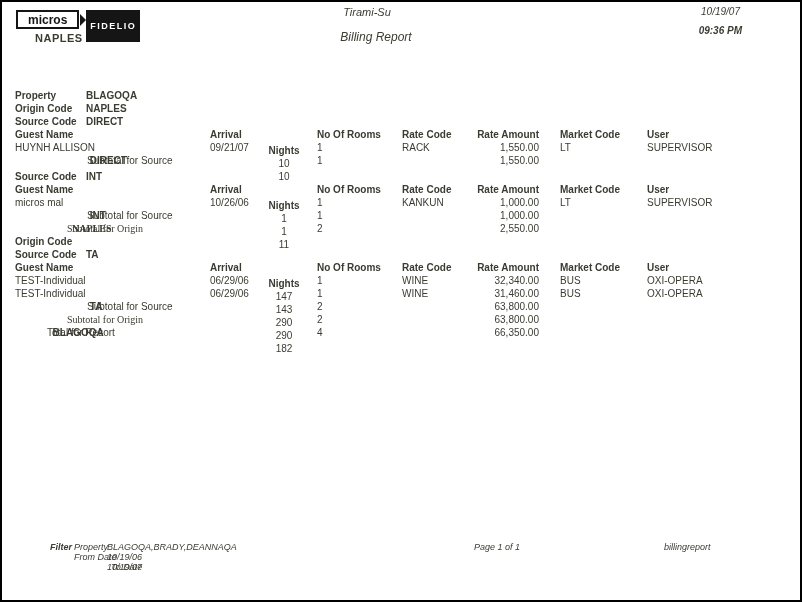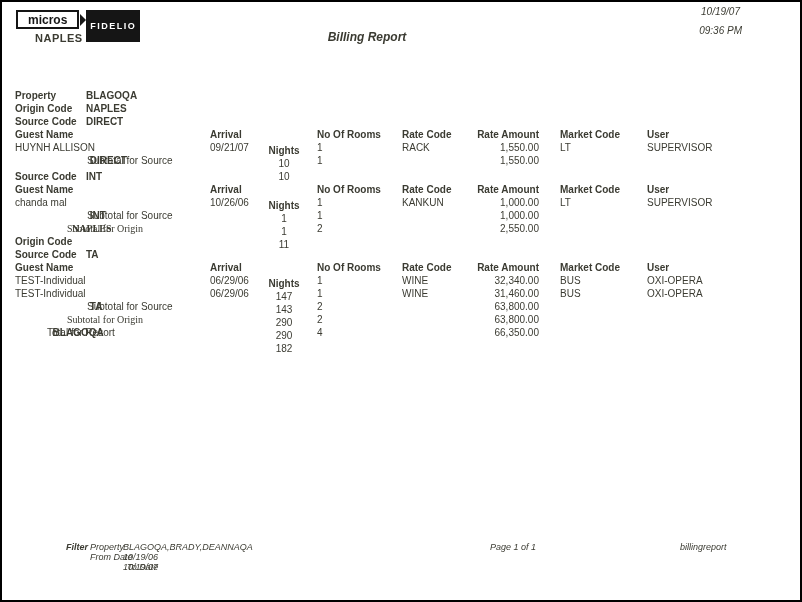--- a/index.html
+++ b/index.html
@@ -28,25 +28,25 @@
   }
   .logo-fidelio {
     background: #151515; color: #ffffff; font-weight: bold; font-size: 9px;
     letter-spacing: 1.5px; padding: 16px 4px; display: flex; align-items: center;
   }
   .sys-title {
     position: absolute; top: 4px; left: 0; width: 730px; text-align: center;
     font-style: italic; font-size: 11px;
   }
   .hdr-date { position: absolute; top: 4px;  right: 60px; font-style: italic; font-size: 10px; }
-  .hdr-time { position: absolute; top: 23px; right: 58px; font-style: italic; font-size: 10px; }
+  .hdr-time { position: absolute; top: 23px; right: 58px; font-style: italic; font-size: 10px; font-weight: bold; }
   .prop-name { position: absolute; top: 30px; left: 33px; font-weight: bold; font-size: 11px; letter-spacing: .5px; }
   .report-title {
-    position: absolute; top: 28px; left: 0; width: 730px; text-align: center;
-    font-weight: bold; font-style: italic; font-size: 12px;
+    position: absolute; top: 28px; left: 9px; width: 730px; text-align: center;
+    font-weight: normal; font-style: italic; font-size: 12px;
   }
 
   
   .report { position: absolute; top: 88px; left: 0; right: 0; }
   .row { position: relative; height: 13px; font-size: 10px; white-space: nowrap; }
   .spacer { height: 3px; }
   .row span { position: absolute; top: 0; }
 
   .k        { left: 13px;  font-weight: bold; }
   .v        { left: 84px;  font-weight: bold; }
@@ -59,41 +59,42 @@
   .c-mkt    { left: 558px; }
   .c-user   { left: 628px; padding-left: 17px; }
   .hdr span { font-weight: bold; }
 
   .lbl-sub-source { left: 85px; }
   .lbl-sub-origin { left: 65px; font-family: Liberation Serif, serif; }
   .lbl-total      { left: 45px; }
   .sub-name { font-weight: bold; }
 
   
-  .footer { position: absolute; top: 540px; left: 16px; right: 0; height: 40px; font-size: 9px; font-style: italic; padding-left: 24px; }
+  .footer { position: absolute; top: 540px; left: 0; right: 0; height: 40px; font-size: 9px; font-style: italic; padding-left: 24px; }
   .f-filter { position: absolute; left: 48px; top: 0; font-weight: bold; }
   .f-l1k { position: absolute; left: 72px;  top: 0; }
   .f-l1v { position: absolute; left: 105px; top: 0; }
   .f-l2k { position: absolute; left: 72px;  top: 10px; }
   .f-l2v { position: absolute; left: 105px; top: 10px; }
   .f-l3k { position: absolute; left: 72px;  top: 20px; margin-left: 37px; }
   .f-l3v { position: absolute; left: 105px; top: 20px; }
   .f-page { position: absolute; left: 420px; width: 150px; text-align: center; top: 0; }
   .f-report { position: absolute; left: 662px; top: 0; }
 </style>
 </head>
 <body>
 
 <div class="page">
 
   <div class="logo">
     <div class="logo-micros">micros</div>
     <div class="logo-arrow"></div>
     <div class="logo-fidelio">FIDELIO</div>
   </div>
+  <div class="sys-title">Tirami-Su</div>
   <div class="hdr-date">10/19/07</div>
   <div class="hdr-time">09:36 PM</div>
   <div class="prop-name">NAPLES</div>
   <div class="report-title">Billing Report</div>
 
   <div class="report">
 
     <div class="row">
       <span class="k">Property</span>
       <span class="v">BLAGOQA</span>
@@ -148,21 +149,21 @@
       <span class="c-arr">Arrival</span>
       <span class="c-nights">Nights</span>
       <span class="c-rooms">No Of Rooms</span>
       <span class="c-rate">Rate Code</span>
       <span class="c-amt">Rate Amount</span>
       <span class="c-mkt">Market Code</span>
       <span class="c-user">User</span>
     </div>
 
     <div class="row">
-      <span class="c-guest">chanda mal</span>
+      <span class="c-guest">micros mal</span>
       <span class="c-arr">10/26/06</span>
       <span class="c-nights">1</span>
       <span class="c-rooms">1</span>
       <span class="c-rate">KANKUN</span>
       <span class="c-amt">1,000.00</span>
       <span class="c-mkt">LT</span>
       <span class="c-user">SUPERVISOR</span>
     </div>
 
     <div class="row">

